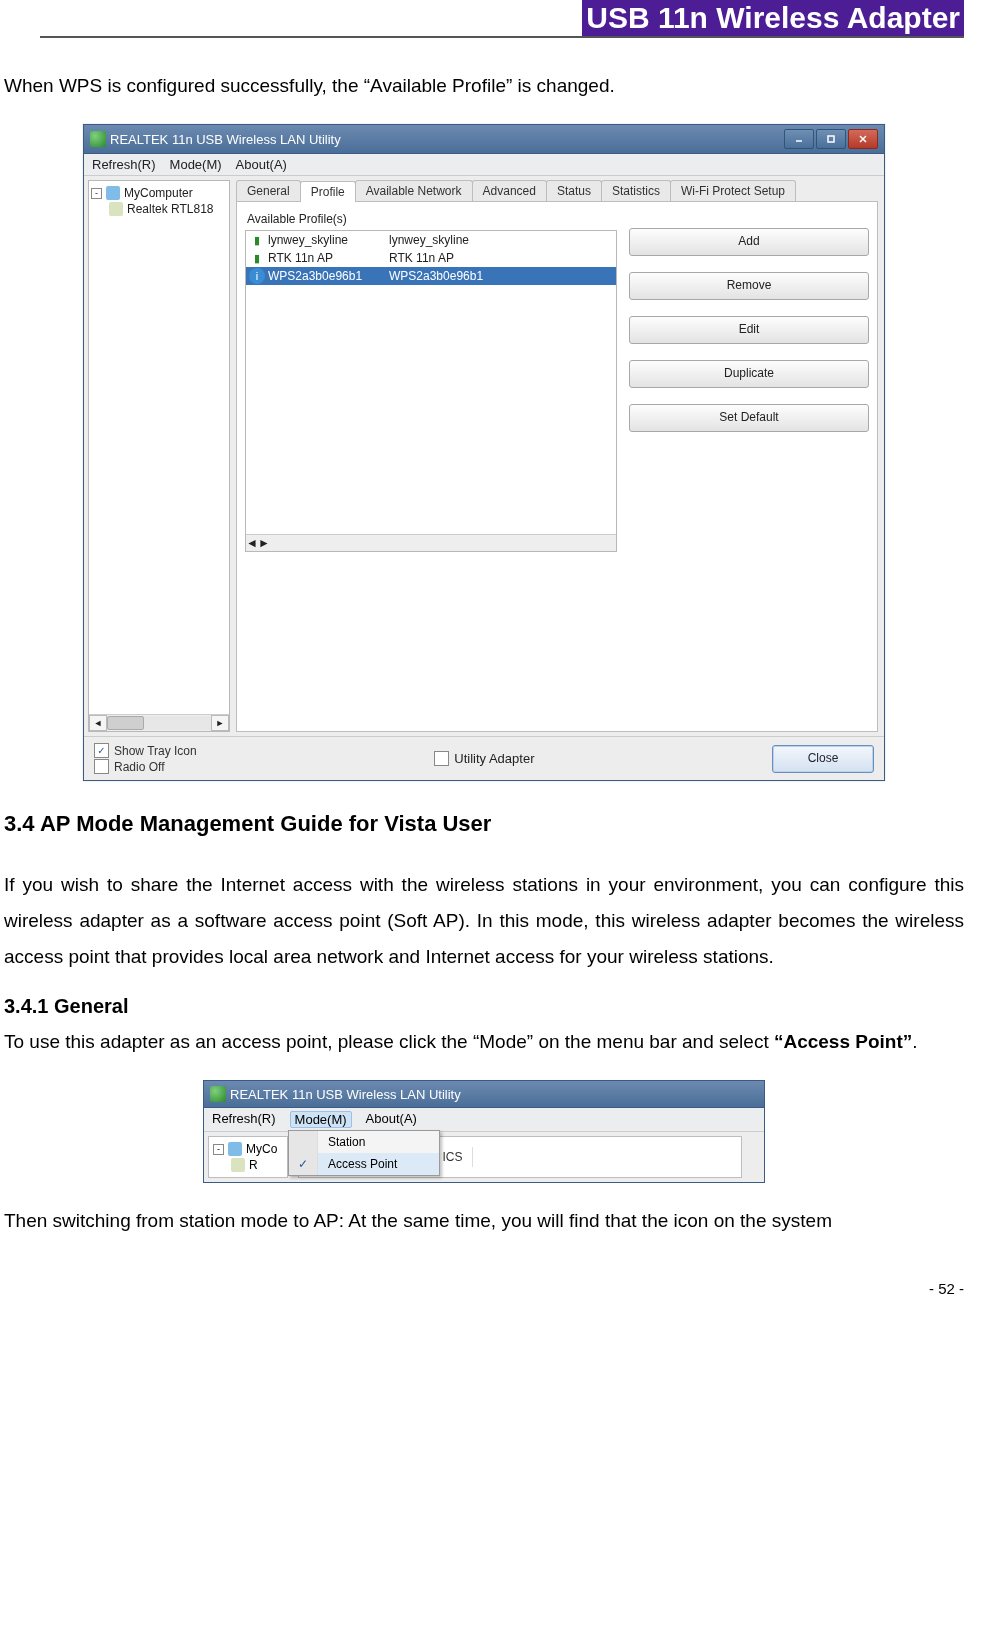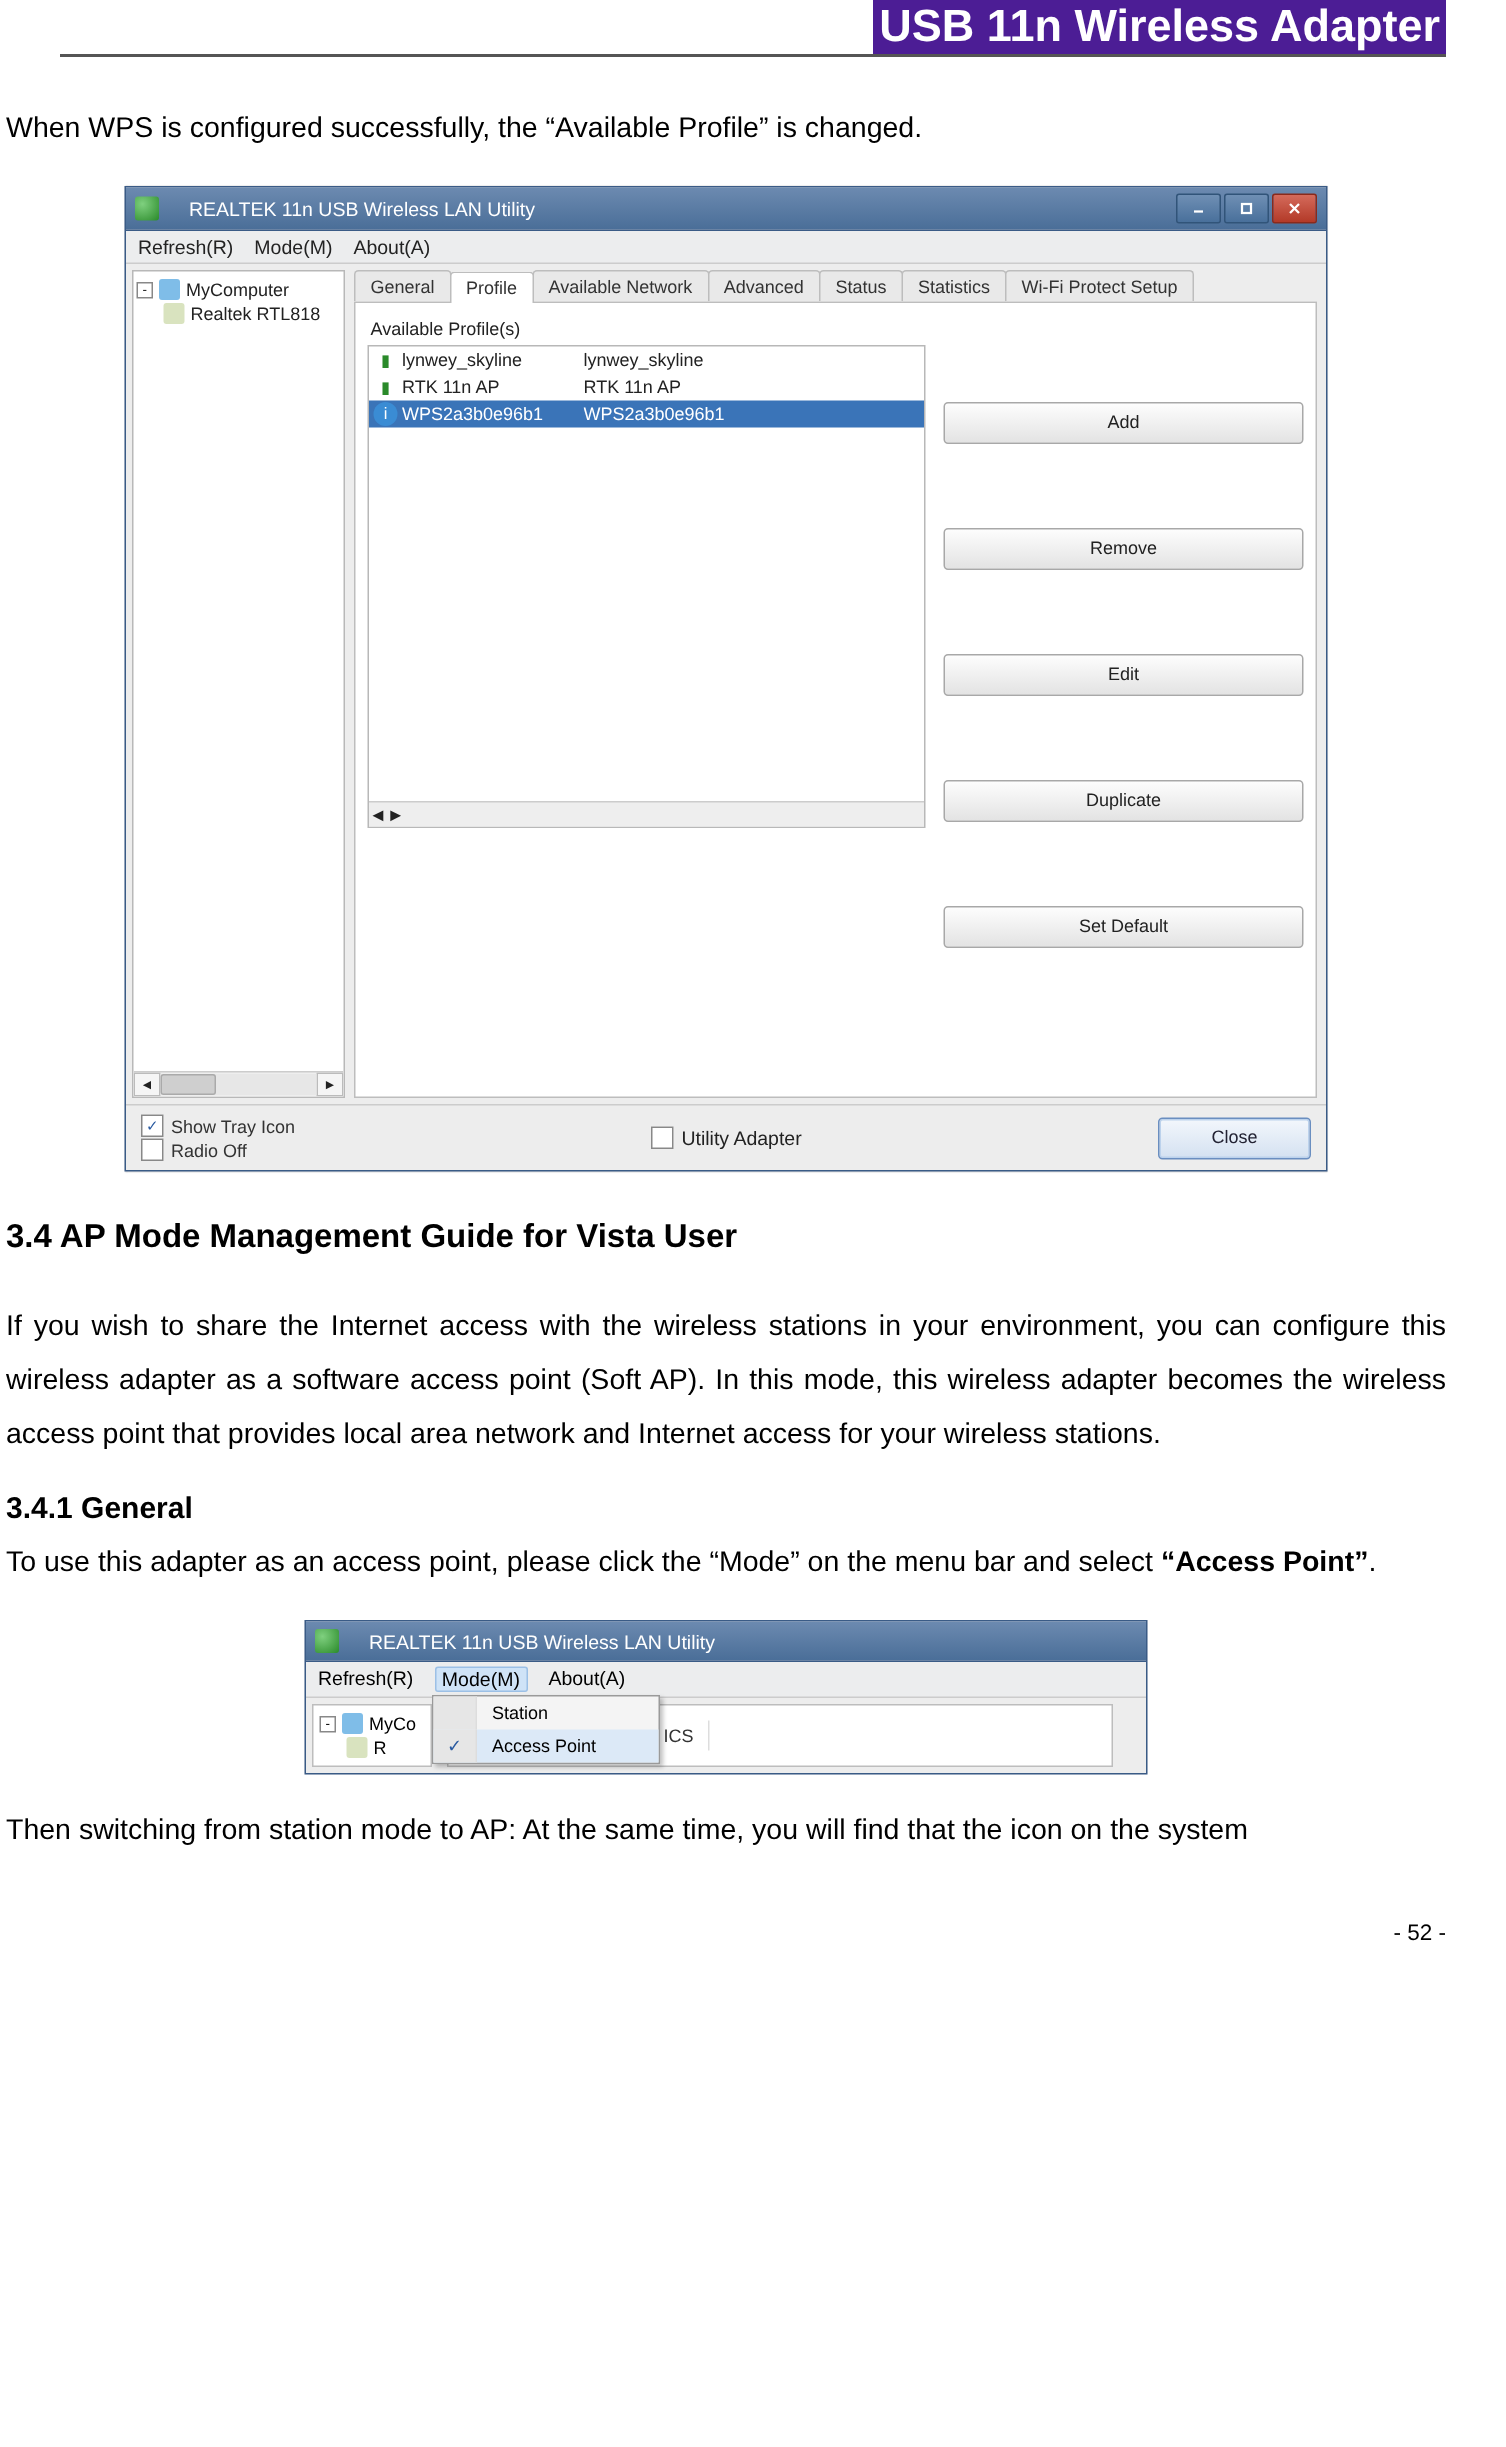--- a/index.html
+++ b/index.html
@@ -64,21 +64,21 @@
   .titlebar {
     height: 28px;
     background: linear-gradient(#6c8ab0,#4a6e98);
     display: flex;
     align-items: center;
     justify-content: space-between;
     padding: 0 6px;
     color: #fff;
     border-bottom: 1px solid #3a5b86;
   }
-  .titlebar-left { display: flex; align-items: center; gap: 20px; }
+  .titlebar-left { display: flex; align-items: center; gap: 4px; }
   .wicon {
     width: 16px; height: 16px;
     background: radial-gradient(circle at 5px 5px,#7fd07f,#2a8a2a);
     border-radius: 2px;
   }
   .winctrls { display: flex; gap: 2px; }
   .winbtn {
     width: 28px; height: 18px;
     border: 1px solid #315479;
     background: linear-gradient(#6f8fb4,#49709b);
@@ -188,21 +188,21 @@
   .plist-hscroll{
     margin-top:auto;
     height:16px;border-top:1px solid #ccc;background:#eee;
     display:flex;align-items:center;
   }
   .btncol { width:240px; display:flex;flex-direction:column;gap:16px;padding-top:18px;}
   .wbtn {
     height:26px;line-height:24px;text-align:center;
     border:1px solid #a8a8a8;border-radius:3px;
     background:linear-gradient(#fdfdfd,#e3e3e3);
-    font-size:12px;color:#222;margin-top:40px;
+    font-size:12px;color:#222;
   }
 
   .bottombar {
     display:flex;align-items:center;
     padding:6px 10px;gap:18px;
     border-top:1px solid #ccc;
     background:#ededed;
   }
   .checks { display:flex;flex-direction:column;gap:1px;font-size:12px;color:#333;}
   .chk{display:flex;align-items:center;gap:5px;}

